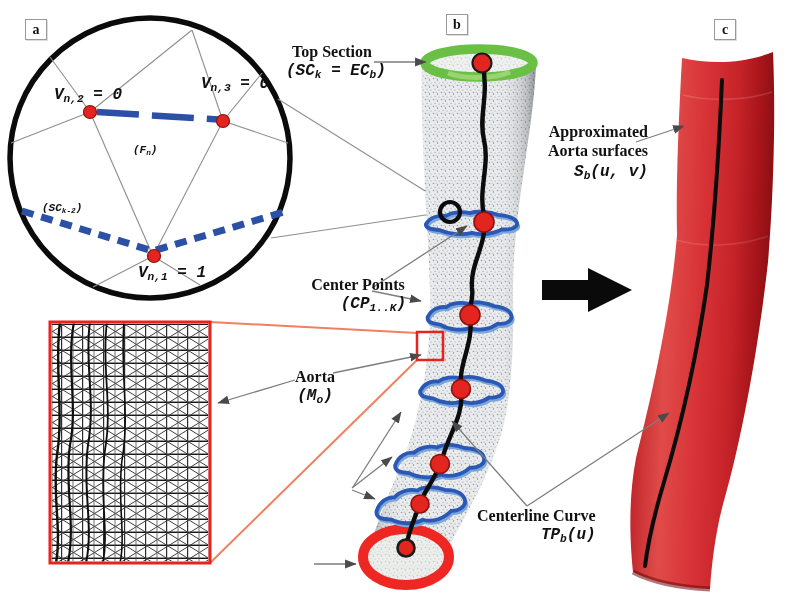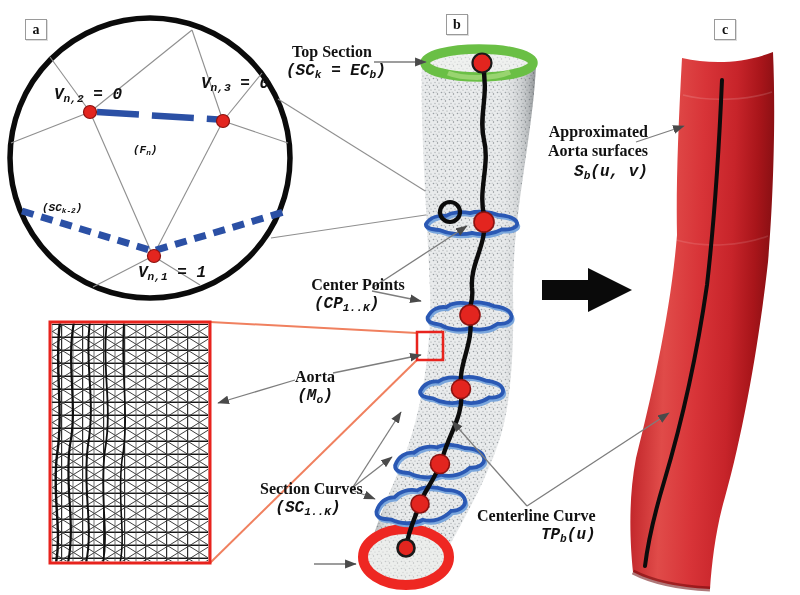--- a/index.html
+++ b/index.html
@@ -213,32 +213,28 @@
   <div class="lbl left math big" style="left:133px;top:144px;"><span>(F</span><sub class="s">n</sub><span>)</span></div>
   <div class="lbl left math big" style="left:42px;top:202px;"><span>(SC</span><sub class="s">k-2</sub><span>)</span></div>
 
   <div class="lbl" style="left:286px;top:43px;width:92px;">
     <div>Top Section</div>
     <div class="math"><span>(SC</span><sub class="s">k</sub><span> = EC</span><sub class="s">b</sub><span>)</span></div>
   </div>
 
   <div class="lbl" style="left:284px;top:276px;width:96px;margin-left:26px;">
     <div>Center Points</div>
-    <div class="math" style="text-align:left;padding-left:4px;"><span>(CP</span><sub class="s">1..K</sub><span>)</span></div>
+    <div class="math" style="text-align:right;padding-left:4px;"><span>(CP</span><sub class="s">1..K</sub><span>)</span></div>
   </div>
 
   <div class="lbl" style="left:290px;top:368px;width:50px;">
     <div>Aorta</div>
     <div class="math"><span>(M</span><sub class="s">o</sub><span>)</span></div>
   </div>
 
-  <div class="lbl" style="left:260px;top:480px;width:96px;">
-    <div>Section Curves</div>
-    <div class="math"><span>(SC</span><sub class="s">1..K</sub><span>)</span></div>
-  </div>
 
 
   <div class="lbl left" style="left:477px;top:507px;">
     <div>Centerline Curve</div>
     <div class="math"><span>TP</span><sub class="s">b</sub><span>(u)</span></div>
   </div>
 
   <div class="lbl left" style="left:548px;top:123px;">
     <div>Approximated</div>
     <div>Aorta surfaces</div>

